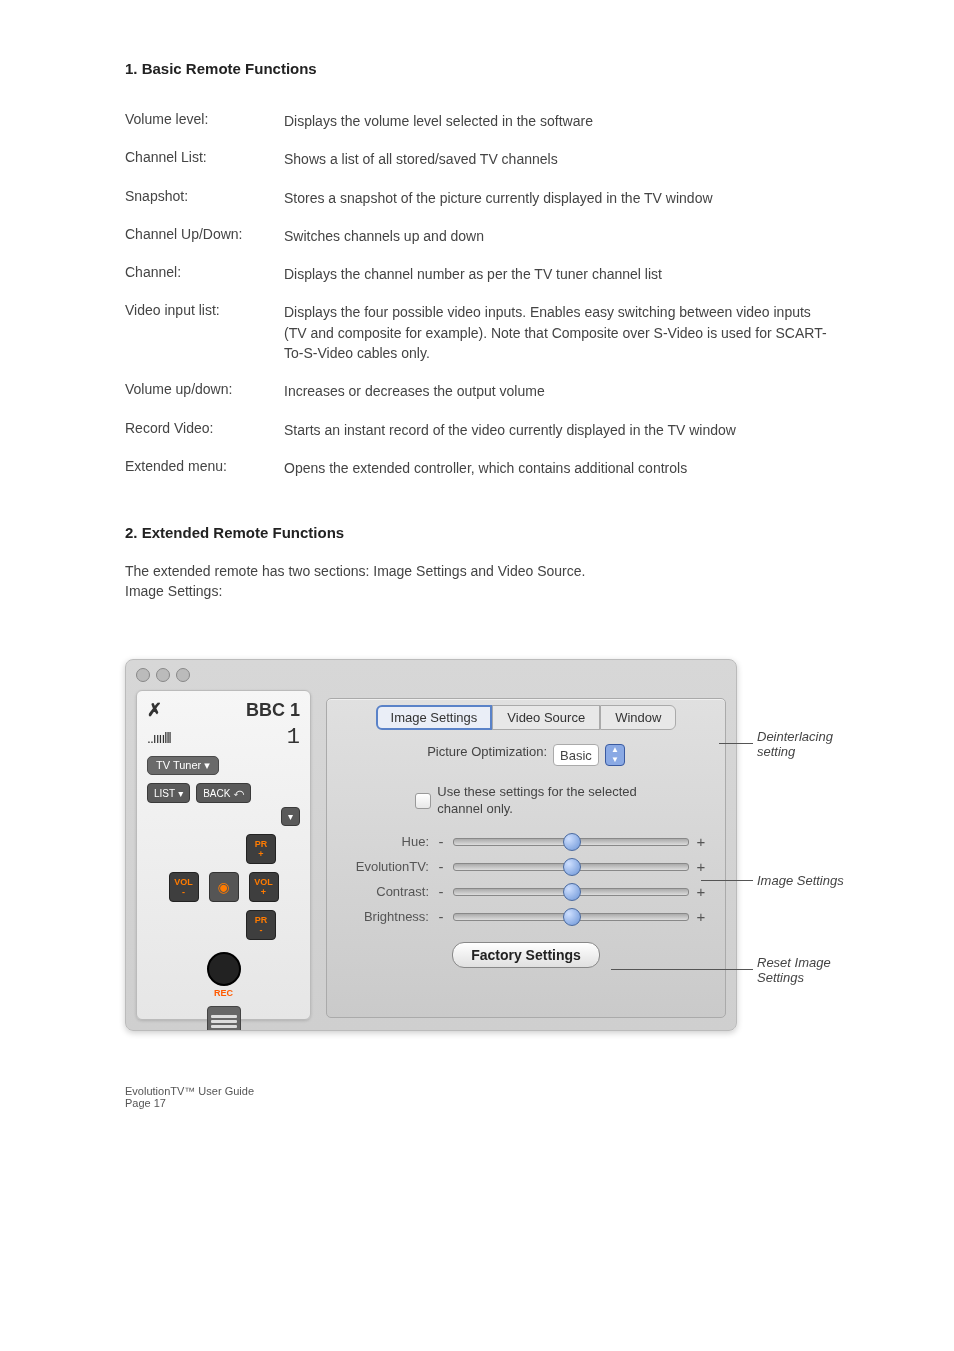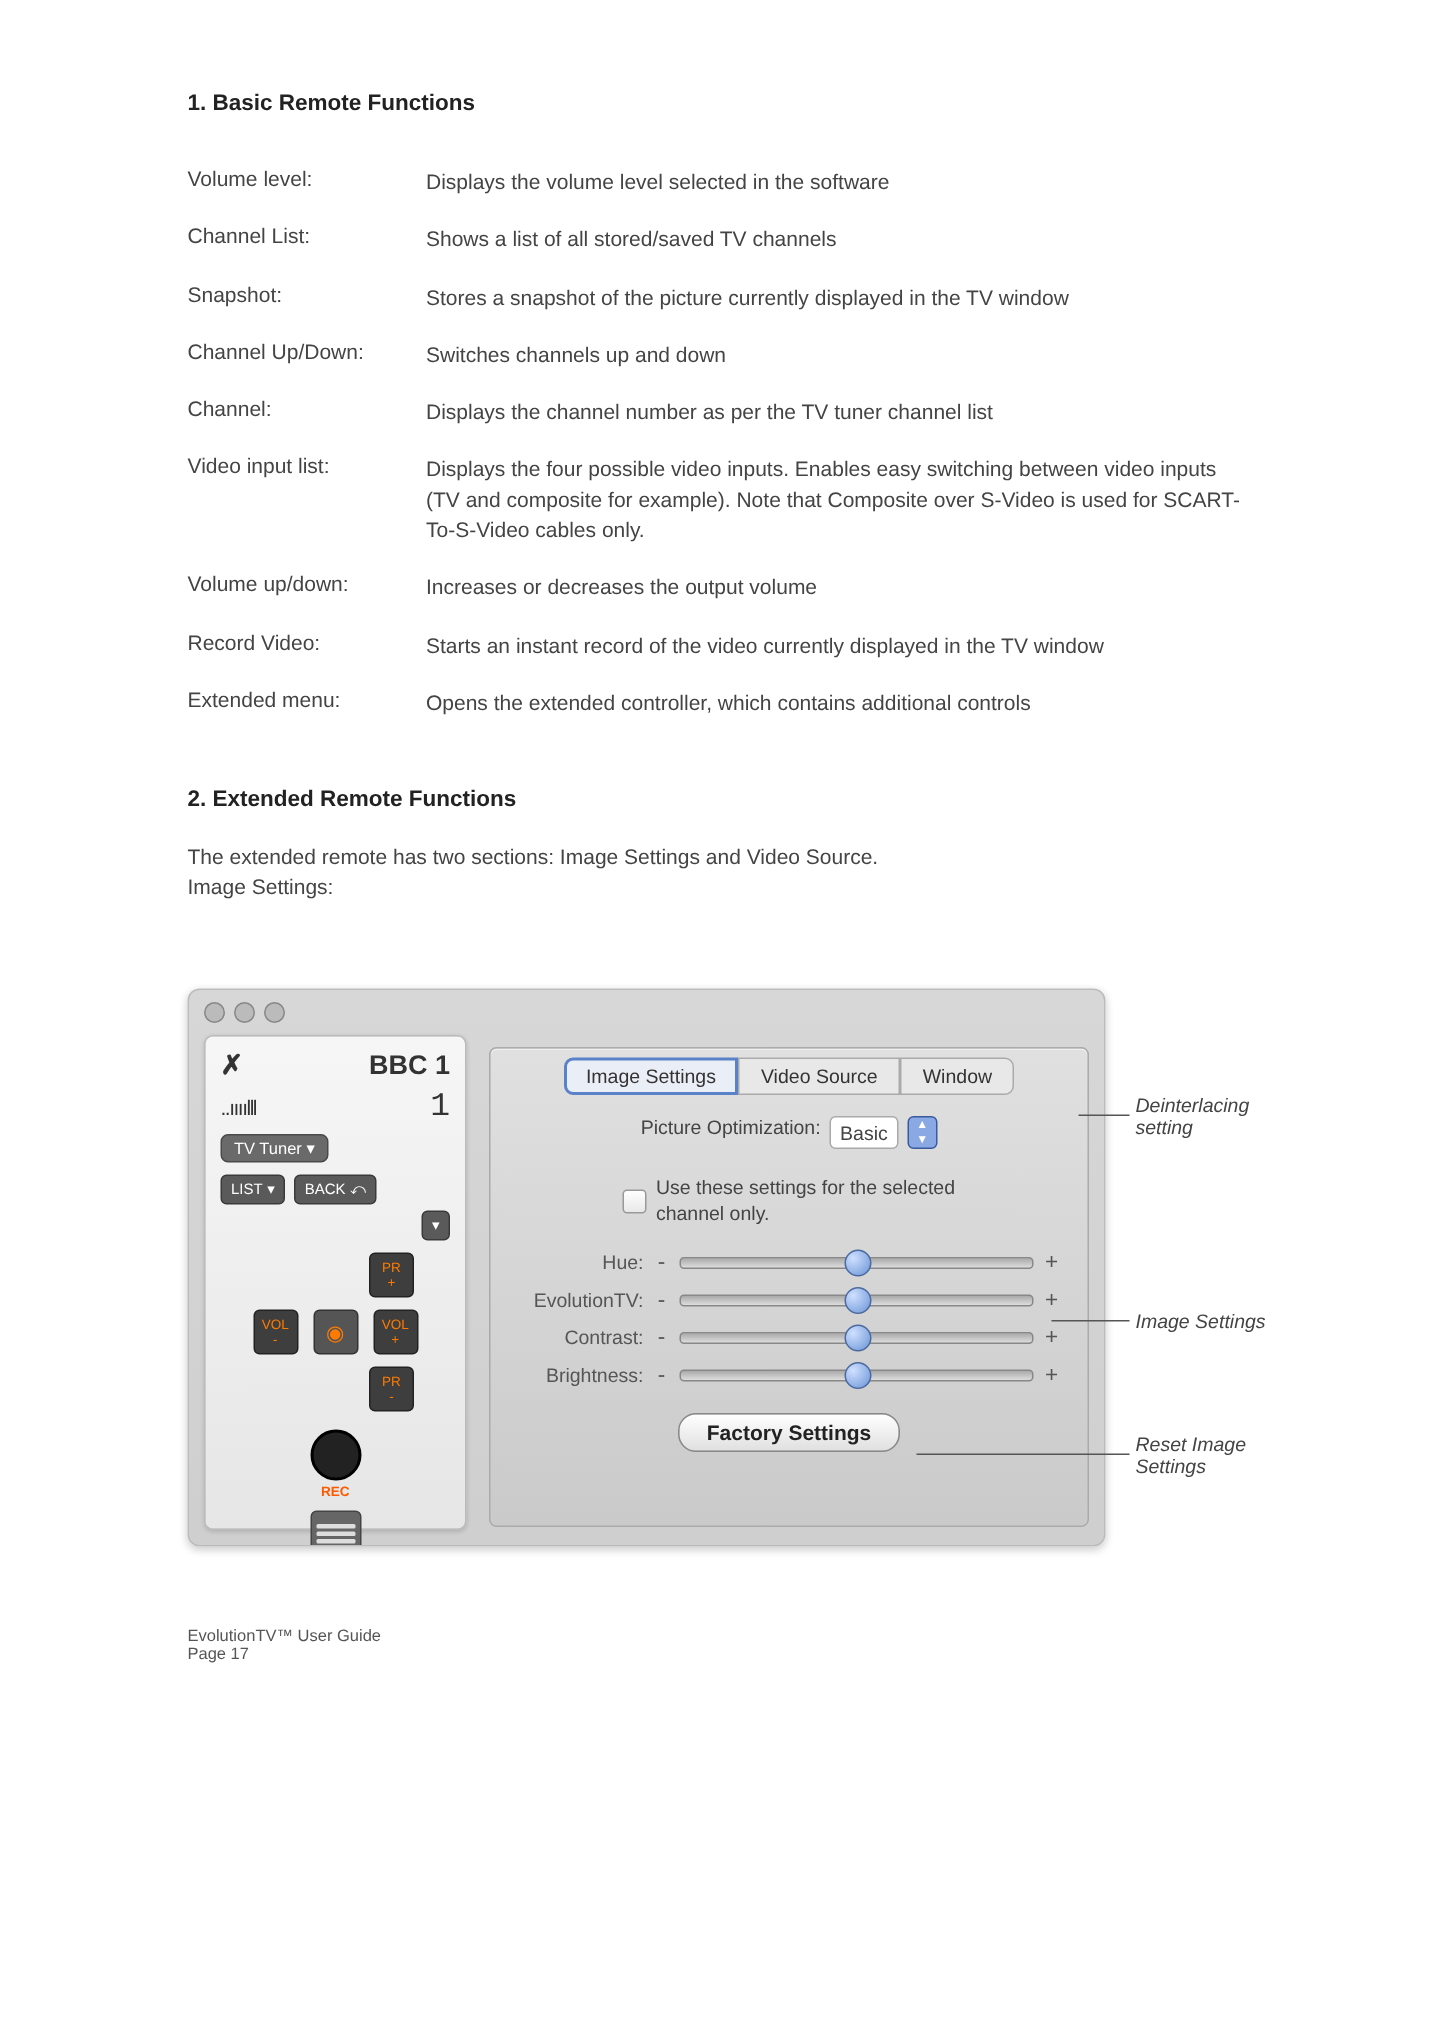--- a/index.html
+++ b/index.html
@@ -124,21 +124,21 @@
     display: inline-flex;
     align-items: center;
     gap: 3px;
   }
   .row-center { display:flex; justify-content:center; gap:10px; margin-top:8px;}
   .orange-sq {
     width: 28px; height: 28px;
     background: #3e3e3e; color: #ff7b00;
     border: 1px solid #222; border-radius: 4px;
     display:flex; flex-direction:column; align-items:center; justify-content:center;
-    font-size: 9px; font-weight:normal;
+    font-size: 9px; font-weight:bold;
   }
   .snap-sq {
     width: 28px; height: 28px;
     background: #555; border: 1px solid #333; border-radius:4px;
     display:flex; align-items:center; justify-content:center;
     color: #ff7b00; font-size: 14px;
   }
   .rec-circle {
     width: 30px; height: 30px; border-radius: 50%;
     background: #222; border: 2px solid #000;

